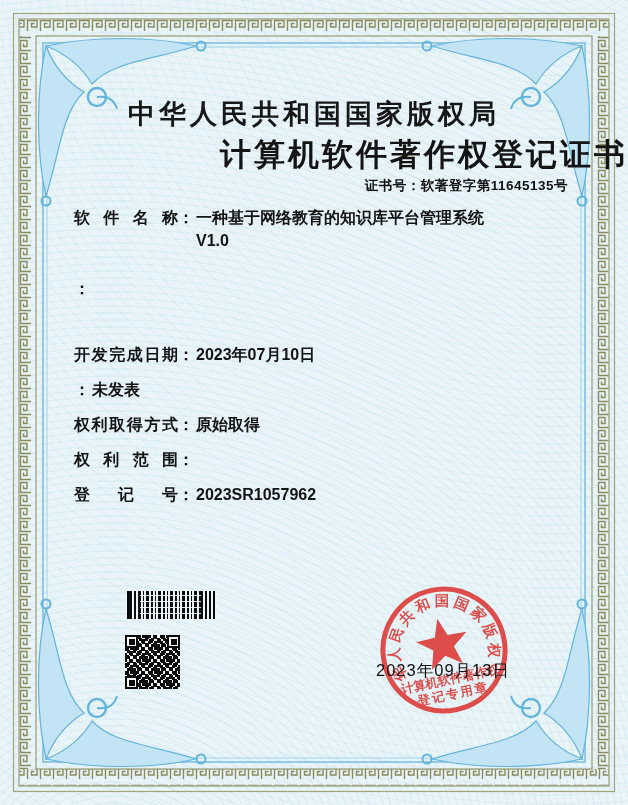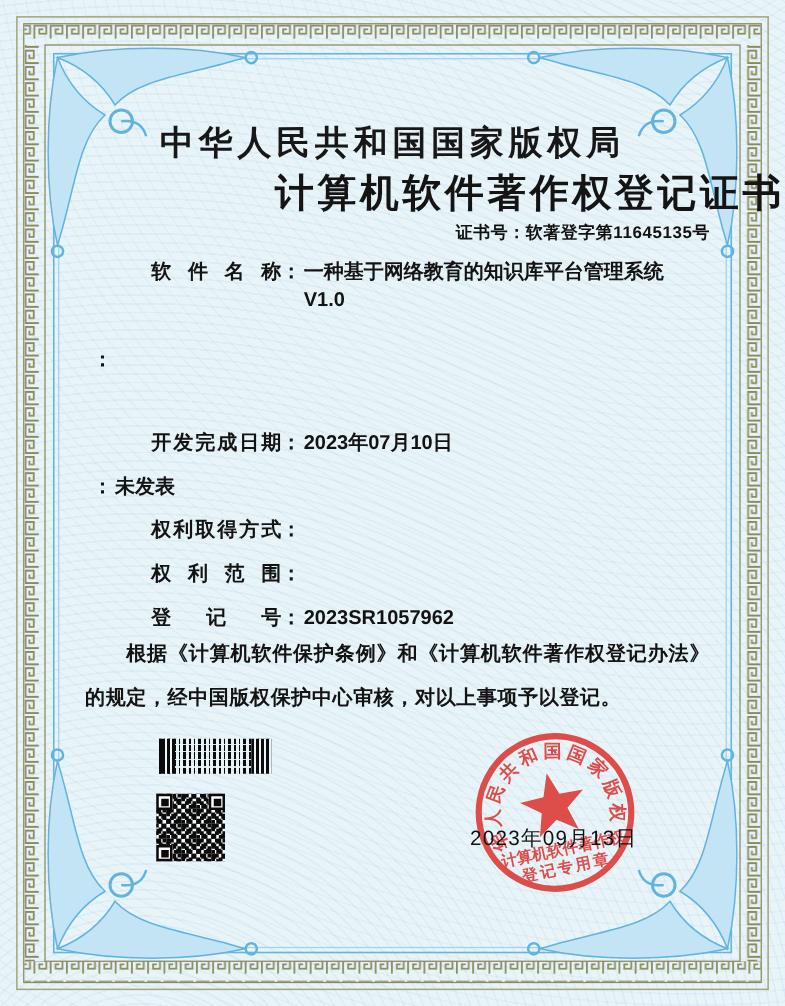--- a/index.html
+++ b/index.html
@@ -26,21 +26,21 @@
     position:absolute;top:134px;left:0;width:100%;text-align:right;
     font-size:31px;font-weight:bold;letter-spacing:3px;color:#141414;
   }
   .certno{
     position:absolute;top:177px;right:60px;
     font-size:13.5px;font-weight:bold;color:#111;letter-spacing:.5px;
   }
   .certno .lbl{}
   .fields{position:absolute;left:74px;top:206px;width:500px;color:#131313;}
   .frow{display:flex;align-items:flex-start;font-size:16px;font-weight:bold;line-height:23px;}
-  .flabel{width:104px;text-align:justify;text-align-last:justify;flex:none;margin-left:47px;}
+  .flabel{width:104px;text-align:justify;text-align-last:justify;flex:none;}
   .fcolon{flex:none;width:18px;}
   .fvalue{flex:1;}
   .r1{margin-bottom:25px;}
   .r2{margin-bottom:43px;}
   .r3,.r4,.r5,.r6{margin-bottom:12px;}
   .statement{
     position:absolute;left:68px;top:506px;width:500px;
     font-size:16px;font-weight:bold;color:#131313;
     line-height:35px;text-indent:33px;letter-spacing:.5px;text-align:justify;
   }
@@ -142,33 +142,33 @@
       <span class="fcolon">：</span>
       <span class="fvalue">2023年07月10日</span>
     </div>
     <div class="frow r4">
       <span class="fcolon">：</span>
       <span class="fvalue">未发表</span>
     </div>
     <div class="frow r5">
       <span class="flabel">权利取得方式</span>
       <span class="fcolon">：</span>
+      <span class="fvalue">原始取得</span>
     </div>
     <div class="frow r6">
       <span class="flabel">权利范围</span>
       <span class="fcolon">：</span>
     </div>
     <div class="frow r7">
       <span class="flabel">登记号</span>
       <span class="fcolon">：</span>
       <span class="fvalue">2023SR1057962</span>
     </div>
   </div>
 
-  <div class="statement">根据《计算机软件保护条例》和《计算机软件著作权登记办法》的规定，经中国版权保护中心审核，对以上事项予以登记。</div>
 
   <div class="barcode"></div>
   <div class="qr">
     <div class="qf tl"></div>
     <div class="qf tr"></div>
     <div class="qf bl"></div>
   </div>
 
   <svg class="seal" viewBox="0 0 136 136">
     <g transform="rotate(-12 68 68)" fill="#dd3f3c">

